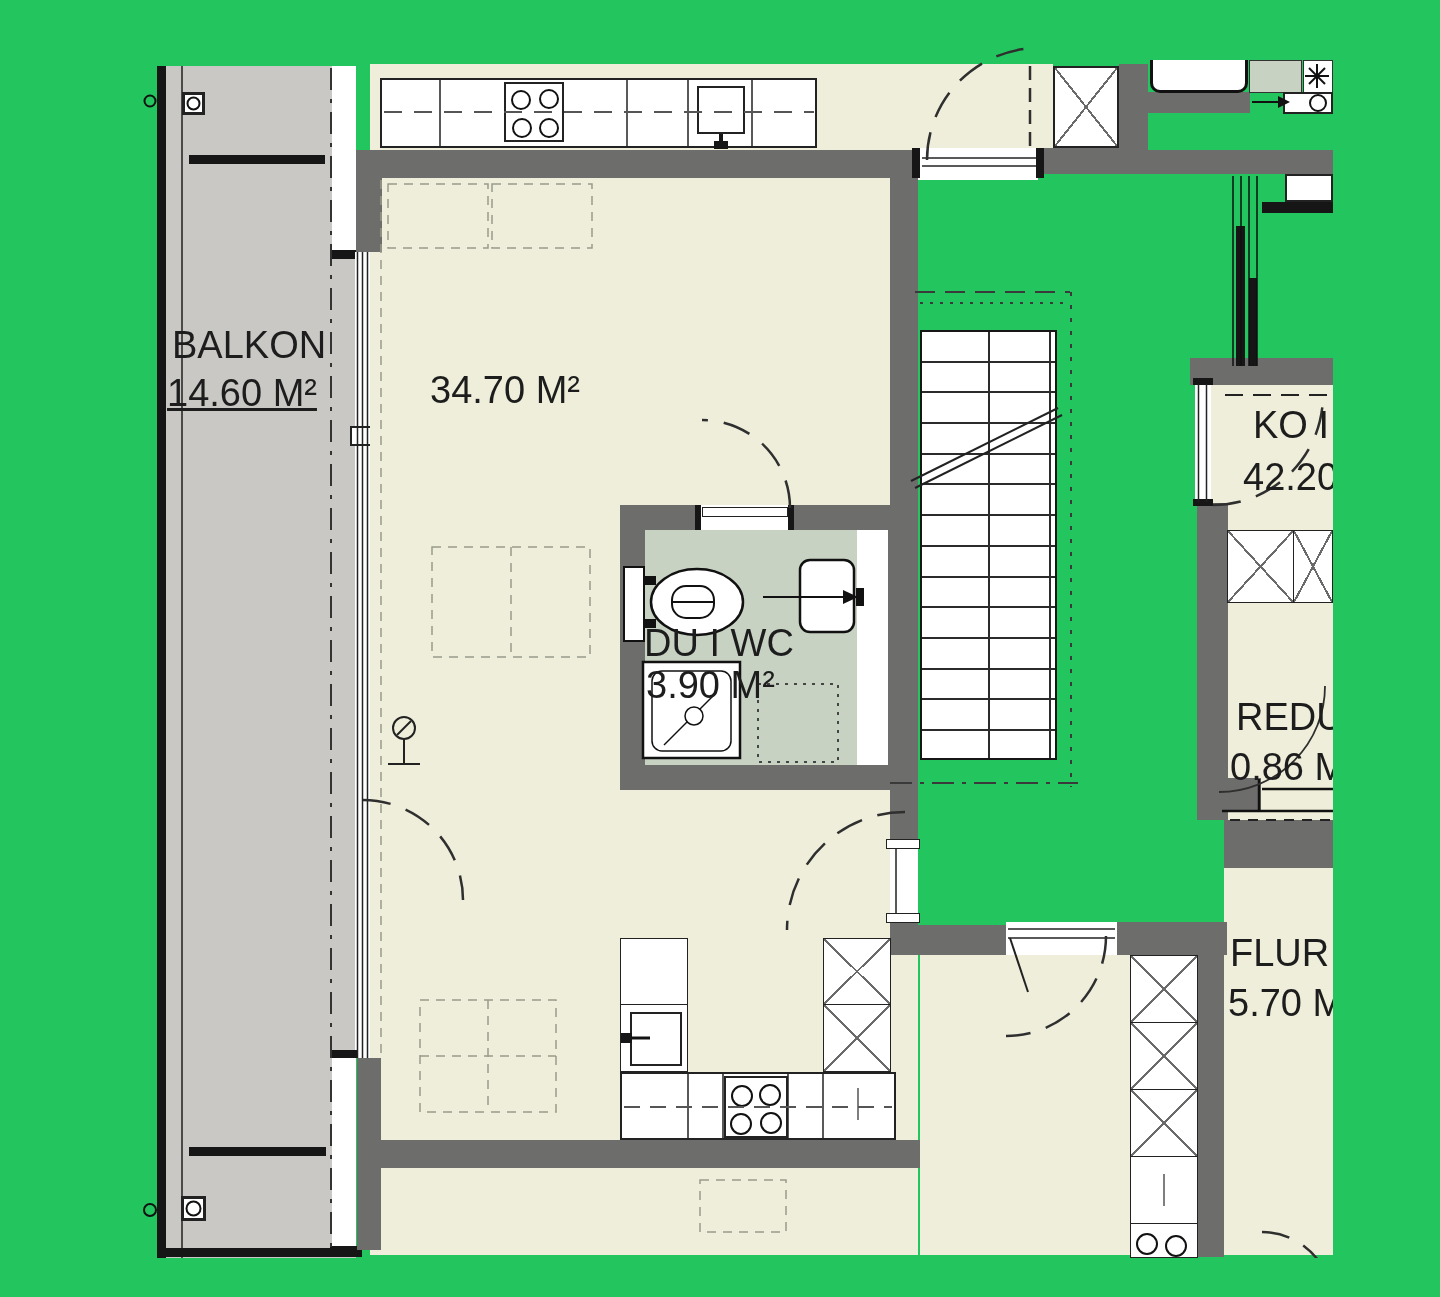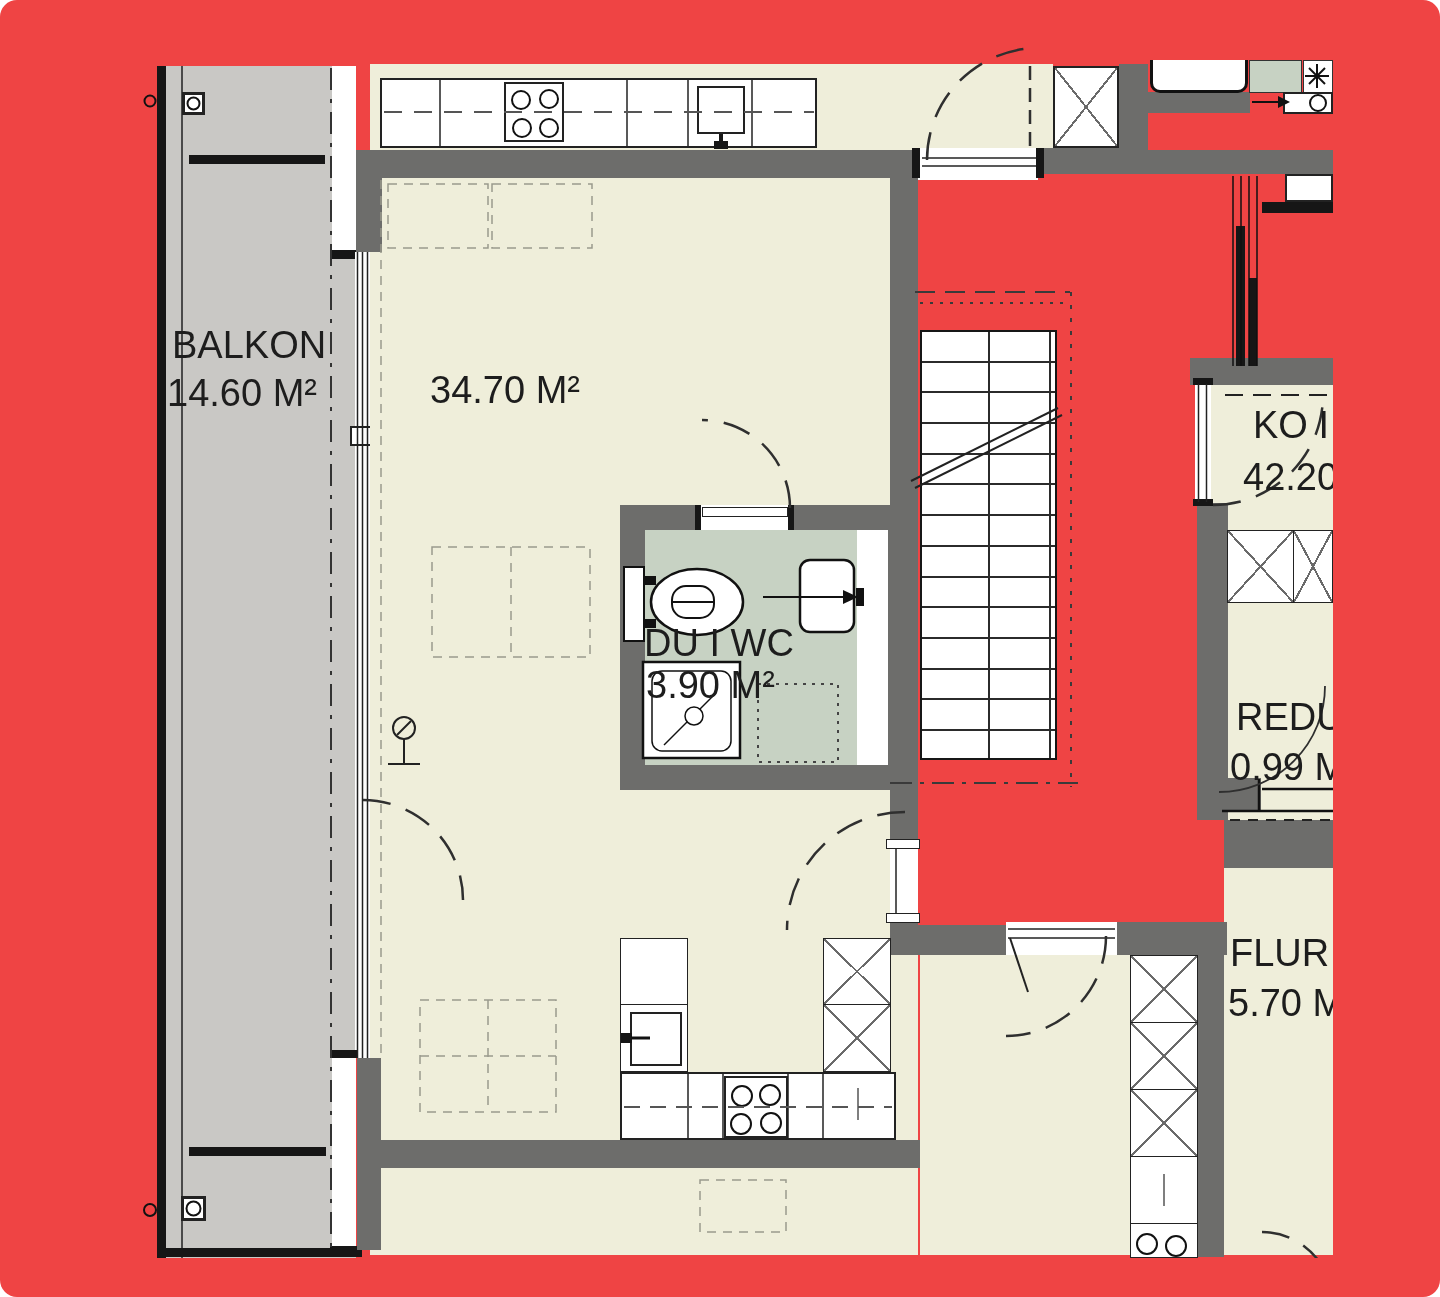--- a/index.html
+++ b/index.html
@@ -1,17 +1,17 @@
 <!DOCTYPE html>
 <html style="--floor: #efeeda; --balcony: #c9c8c5; --wall: #6d6d6b; --bath: #c7d2c3;"><head>
 <meta charset="utf-8">
 <style>
   html,body{margin:0;padding:0;background:#fff;}
-  .canvas{position:relative;width:1440px;height:1297px;background:#ef4444;overflow:hidden;
-          font-family:"Liberation Sans",sans-serif;border-radius:17px;}
+  .canvas{position:relative;width:1440px;height:1297px;background:#22c55e;overflow:hidden;
+          font-family:"Liberation Sans",sans-serif;}
   .plan{position:absolute;left:0;top:0;width:1333px;height:1258px;overflow:hidden;}
   .abs{position:absolute;}
   .wall{position:absolute;background:var(--wall,#6d6d6b);}
   .floor{position:absolute;background:var(--floor,#efeeda);}
   .balc{position:absolute;background:var(--balcony,#c9c8c5);}
   .bathf{position:absolute;background:var(--bath,#c7d2c3);}
   .white{position:absolute;background:#fff;}
   .blk{position:absolute;background:#161616;}
   .cell{position:absolute;background:#fff;border:1.5px solid #222;box-sizing:border-box;}
   .xcell{background-image:
@@ -276,25 +276,25 @@
 
     <g fill="none" stroke="#222" stroke-width="2">
       <circle cx="404" cy="728" r="11"></circle>
       <line x1="397" y1="735" x2="411" y2="721"></line>
       <line x1="404" y1="739" x2="404" y2="764"></line>
       <line x1="388" y1="764" x2="420" y2="764"></line>
     </g>
   </svg>
 
   <div class="lbl" style="left:172px;top:326px;">BALKON</div>
-  <div class="lbl" style="left:167px;top:374px;">14.60 M²</div>
+  <div class="lbl" style="left:167px;top:374px;text-decoration:underline;">14.60 M²</div>
   <div class="lbl" style="left:430px;top:371px;">34.70 M²</div>
   <div class="lbl" style="left:644px;top:624px;">DU I WC</div>
   <div class="lbl" style="left:646px;top:666px;text-align:center;">3.90 M²</div>
   <div class="lbl" style="left:1253px;top:406px;">KO I</div>
   <div class="lbl" style="left:1243px;top:458px;">42.20</div>
   <div class="lbl" style="left:1228px;top:698px;padding-left:8px;">REDU</div>
-  <div class="lbl" style="left:1230px;top:748px;">0.99 M</div>
+  <div class="lbl" style="left:1230px;top:748px;">0.86 M</div>
   <div class="lbl" style="left:1230px;top:934px;">FLUR</div>
   <div class="lbl" style="left:1228px;top:978px;margin-top:6px;">5.70 M</div>
 
  </div>
 </div>
 
 </body></html>

